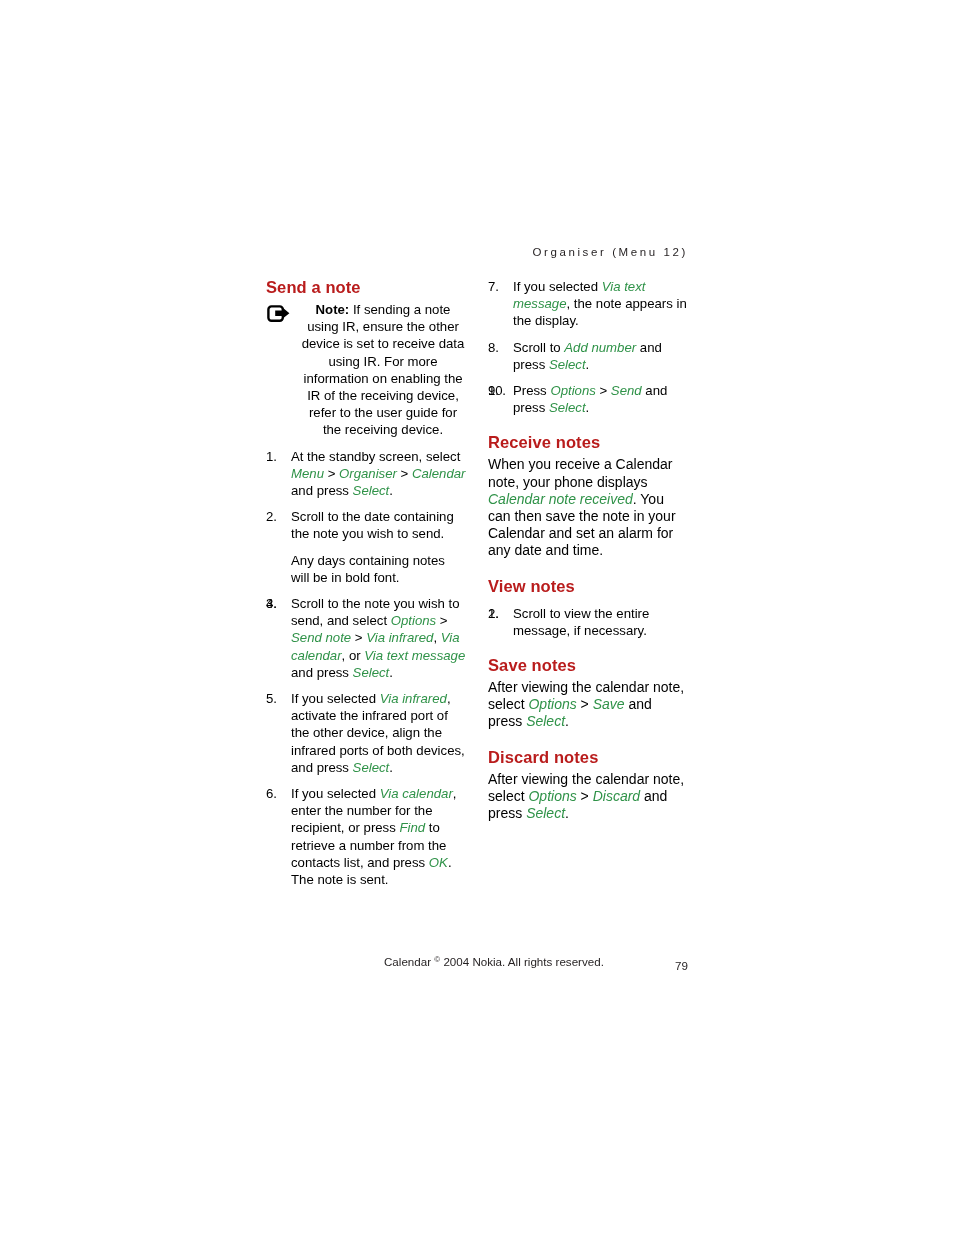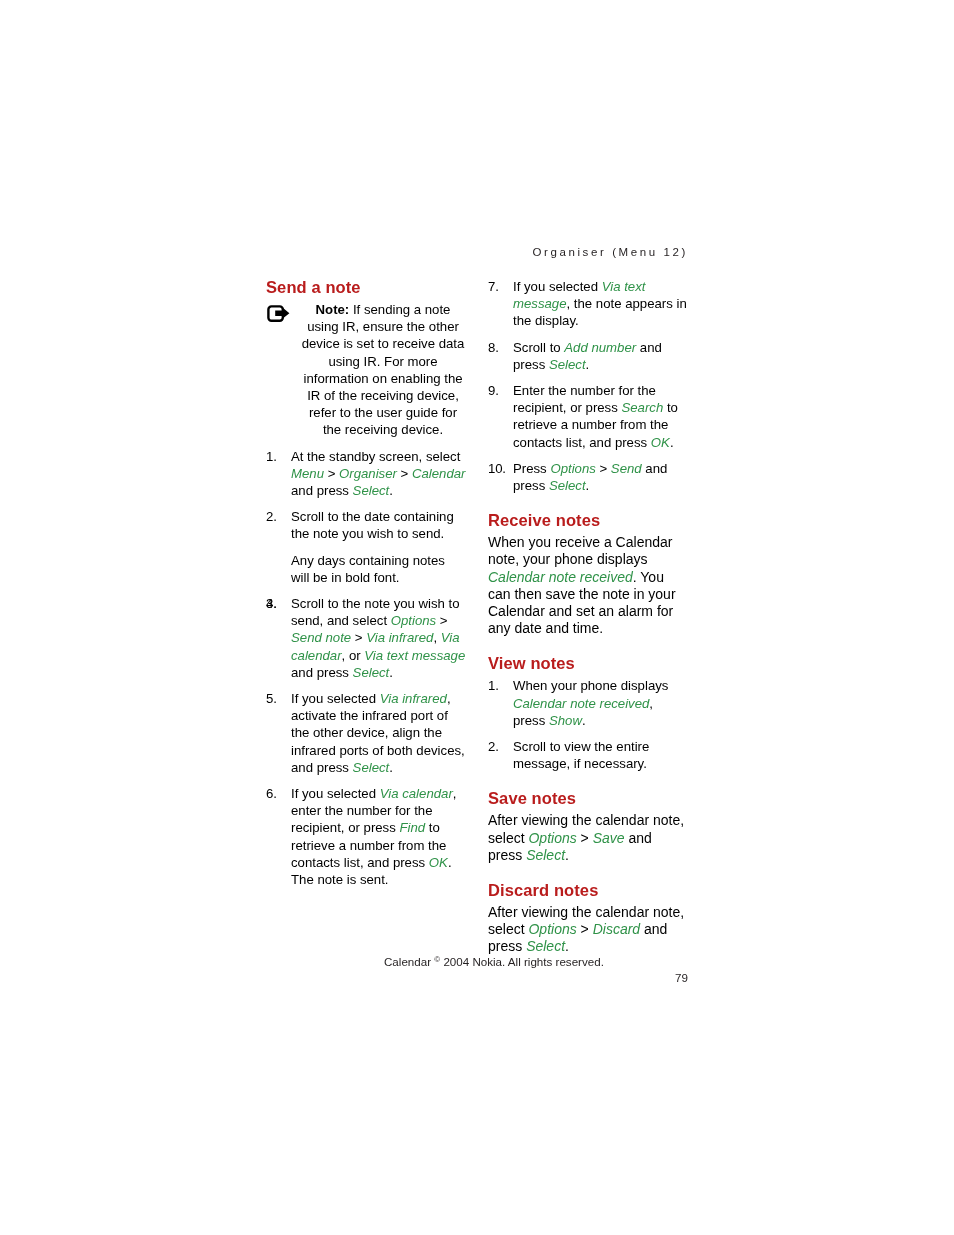--- a/index.html
+++ b/index.html
@@ -136,21 +136,21 @@
   }
   .footer .copy {
     position: absolute;
     left: 118px;
     top: 0;
     white-space: nowrap;
   }
   .footer .pageno {
     position: absolute;
     right: 0px;
-    top: 16px;
+    top: 4px;
     margin-left: 47px;
   }
   .sup { font-size: 8px; vertical-align: 4px; }
 </style>
 </head>
 <body>
 
 <div class="page">
 
   <div class="running-head">Organiser (Menu 12)</div>
@@ -180,29 +180,29 @@
           <li><span class="num">4.</span><span><span>Scroll to the note you wish to send, and select </span><span class="ui">Options</span><span> &gt; </span><span class="ui">Send note</span><span> &gt; </span><span class="ui">Via infrared</span><span>, </span><span class="ui">Via calendar</span><span>, or </span><span class="ui">Via text message</span><span> and press </span><span class="ui">Select</span><span>.</span></span></li>
           <li><span class="num">5.</span><span><span>If you selected </span><span class="ui">Via infrared</span><span>, activate the infrared port of the other device, align the infrared ports of both devices, and press </span><span class="ui">Select</span><span>.</span></span></li>
           <li><span class="num">6.</span><span><span>If you selected </span><span class="ui">Via calendar</span><span>, enter the number for the recipient, or press </span><span class="ui">Find</span><span> to retrieve a number from the contacts list, and press </span><span class="ui">OK</span><span>. The note is sent.</span></span></li>
         </ol>
     </div>
 
     <div class="col col-right">
       <ol class="steps" id="right-steps">
           <li><span class="num">7.</span><span><span>If you selected </span><span class="ui">Via text message</span><span>, the note appears in the display.</span></span></li>
           <li><span class="num">8.</span><span><span>Scroll to </span><span class="ui">Add number</span><span> and press </span><span class="ui">Select</span><span>.</span></span></li>
-          <li><span class="num">9.</span><span><span>Enter the number for the recipient, or press </span><span class="ui">Search</span><span> to retrieve a number from the contacts list, and press </span><span class="ui">OK</span><span>.</span></span></li>
+          <li><span class="num">9.</span></li>
           <li><span class="num wide">10.</span><span><span>Press </span><span class="ui">Options</span><span> &gt; </span><span class="ui">Send</span><span> and press </span><span class="ui">Select</span><span>.</span></span></li>
         </ol>
       <div id="right-sections">
           <h2 class="sec-head spaced">Receive notes</h2>
           <p class="body tight"><span>When you receive a Calendar note, your phone displays </span><span class="ui">Calendar note received</span><span>. You can then save the note in your Calendar and set an alarm for any date and time.</span></p>
           <h2 class="sec-head spaced">View notes</h2>
           <ol class="steps">
-            <li><span class="num">1.</span><span><span>When your phone displays </span><span class="ui">Calendar note received</span><span>, press </span><span class="ui">Show</span><span>.</span></span></li>
+            <li><span class="num">1.</span></li>
             <li><span class="num">2.</span><span><span>Scroll to view the entire message, if necessary.</span></span></li>
           </ol>
           <h2 class="sec-head spaced">Save notes</h2>
           <p class="body tight"><span>After viewing the calendar note, select </span><span class="ui">Options</span><span> &gt; </span><span class="ui">Save</span><span> and press </span><span class="ui">Select</span><span>.</span></p>
           <h2 class="sec-head spaced">Discard notes</h2>
           <p class="body tight"><span>After viewing the calendar note, select </span><span class="ui">Options</span><span> &gt; </span><span class="ui">Discard</span><span> and press </span><span class="ui">Select</span><span>.</span></p>
         </div>
     </div>
 
   </div>

